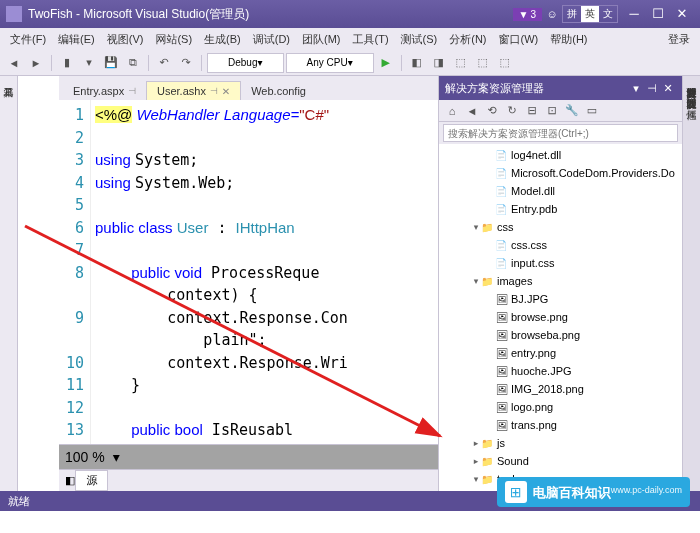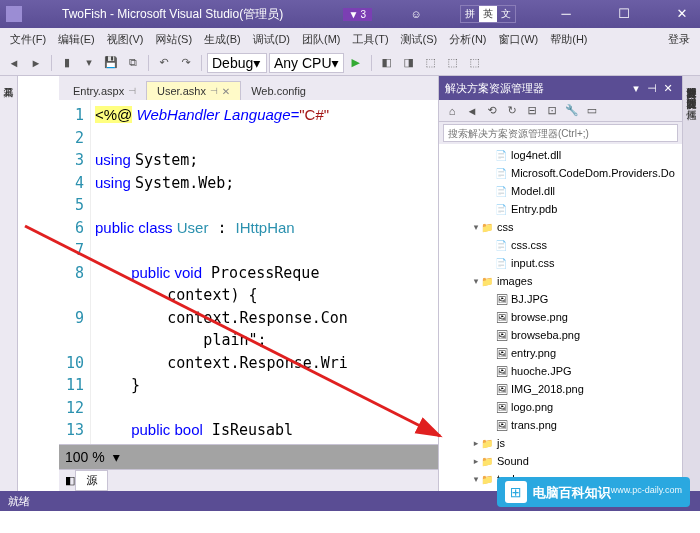--- a/index.html
+++ b/index.html
@@ -1,36 +1,36 @@
 <!DOCTYPE html>
 <html><head>
 <meta charset="utf-8">
 <style>
 * { margin: 0; padding: 0; box-sizing: border-box; font-family: "Segoe UI", "Microsoft YaHei", sans-serif; }
 body { width: 700px; height: 533px; background: #fff; overflow: hidden; position: relative; font-size: 11px; }
 
-.title-bar { height: 28px; background: linear-gradient(#6b5ea5,#5a4d94); color: #fff; display: flex; align-items: center; padding: 0 6px; gap: 34px; }
+.title-bar { height: 28px; background: linear-gradient(#6b5ea5,#5a4d94); color: #fff; display: flex; align-items: center; padding: 0 6px; }
 .title-bar .ico { width: 16px; height: 16px; background: #9b8dd4; margin-right: 6px; }
 .title-bar .title { flex: 1; font-size: 12px; }
 .title-bar .badge { background: #7b3fb3; padding: 1px 6px; font-size: 10px; display: flex; align-items: center; gap: 2px; }
 .title-bar .ql { width: 110px; height: 18px; margin: 0 4px; padding: 0 4px; font-size: 10px; border: 1px solid #8a7db8; background: #fff; color: #666; }
 .title-bar .ime { display: flex; border: 1px solid #8a7db8; height: 18px; margin-right: 4px; }
 .title-bar .ime span { padding: 0 4px; font-size: 10px; display: flex; align-items: center; }
 .title-bar .ime .lang { background: #fff; color: #333; }
 .title-bar .ime .mode { color: #fff; }
 .title-bar .wbtn { width: 24px; height: 20px; color: #fff; text-align: center; line-height: 20px; font-size: 13px; cursor: pointer; }
 
 .menu-bar { height: 22px; background: #ece9f2; display: flex; align-items: center; padding: 0 4px; font-size: 11px; color: #333; }
 .menu-bar .menu-item { padding: 2px 6px; cursor: pointer; }
 .menu-bar .login { margin-left: auto; padding: 2px 6px; }
 
 .toolbar { height: 26px; background: #ece9f2; border-bottom: 1px solid #c8c3d4; display: flex; align-items: center; padding: 0 4px; gap: 2px; }
 .tb-btn { width: 20px; height: 20px; display: flex; align-items: center; justify-content: center; color: #555; cursor: pointer; }
 .tb-sep { width: 1px; height: 16px; background: #c8c3d4; margin: 0 3px; }
-.tb-combo { height: 20px; border: 1px solid #c8c3d4; background: #fff; padding: 0 4px; font-size: 14px; display: flex; align-items: center; min-width: 60px; }
+.tb-combo { height: 20px; border: 1px solid #c8c3d4; background: #fff; padding: 0 20px; font-size: 10px; display: flex; align-items: center; min-width: 60px; }
 
 .body-area { display: flex; height: 415px; background: #fff; position: relative; }
 
 .left-gutter { width: 18px; background: #ece9f2; border-right: 1px solid #c8c3d4; writing-mode: vertical-rl; text-orientation: upright; font-size: 10px; padding: 4px 2px; color: #333; }
 
 .editor-pane { flex: 1; display: flex; flex-direction: column; min-width: 0; margin-left: 41px; }
 .doc-tabs { height: 24px; background: #ece9f2; display: flex; align-items: flex-end; padding: 0 4px; }
 .doc-tab { padding: 3px 10px; font-size: 11px; background: #ece9f2; color: #333; cursor: pointer; display: flex; align-items: center; gap: 4px; }
 .doc-tab.active { background: #fffac8; border: 1px solid #c8c3d4; border-bottom: none; }
 .doc-tab .pin { color: #888; font-size: 9px; }

